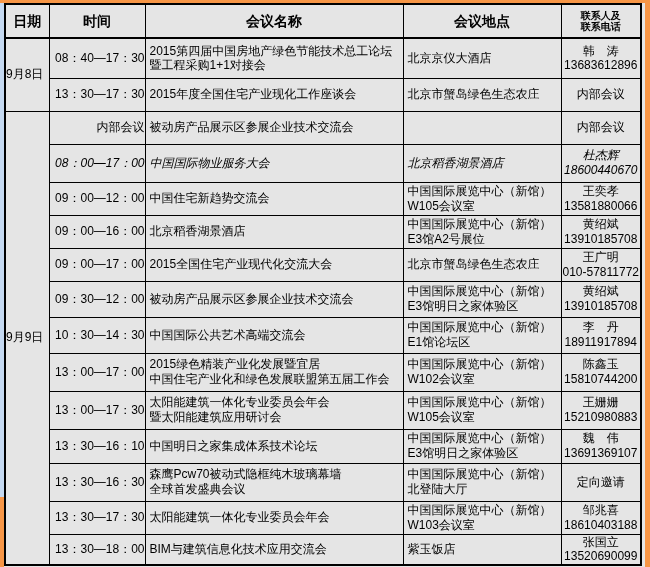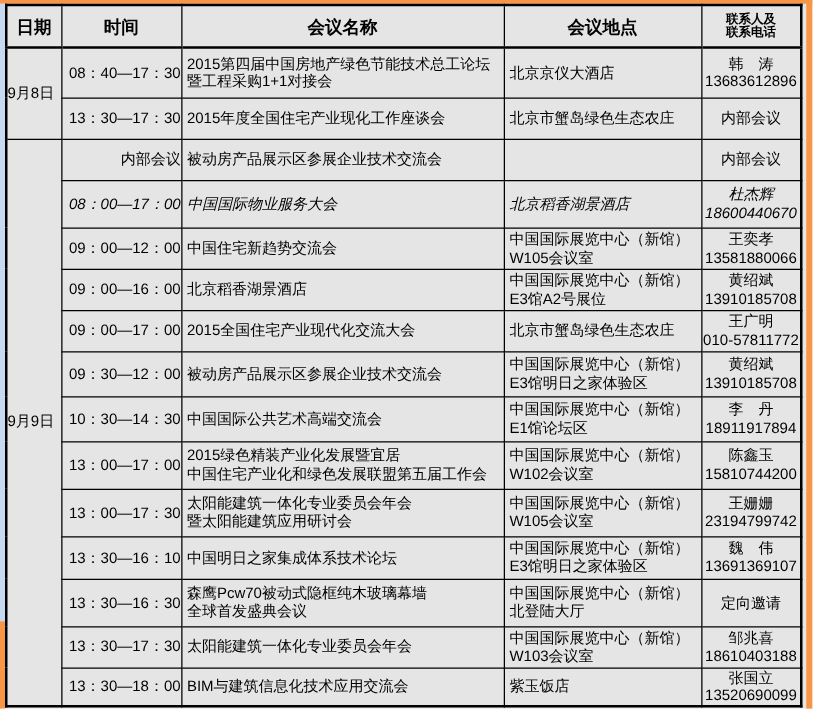--- a/index.html
+++ b/index.html
@@ -181,21 +181,21 @@
           </td>
         </tr>
         <tr>
           <td class="c-time">13：00—17：30</td>
           <td class="c-name">太阳能建筑一体化专业委员会年会
 暨太阳能建筑应用研讨会</td>
           <td class="c-venue">中国国际展览中心（新馆）
 W105会议室</td>
           <td class="c-contact">
             <span class="cname">王姗姗</span>
-            <span class="phone">23194799742</span>
+            <span class="phone">15210980883</span>
           </td>
         </tr>
         <tr>
           <td class="c-time">13：30—16：10</td>
           <td class="c-name">中国明日之家集成体系技术论坛</td>
           <td class="c-venue">中国国际展览中心（新馆）
 E3馆明日之家体验区</td>
           <td class="c-contact">
             <span class="cname">魏　伟</span>
             <span class="phone">13691369107</span>

